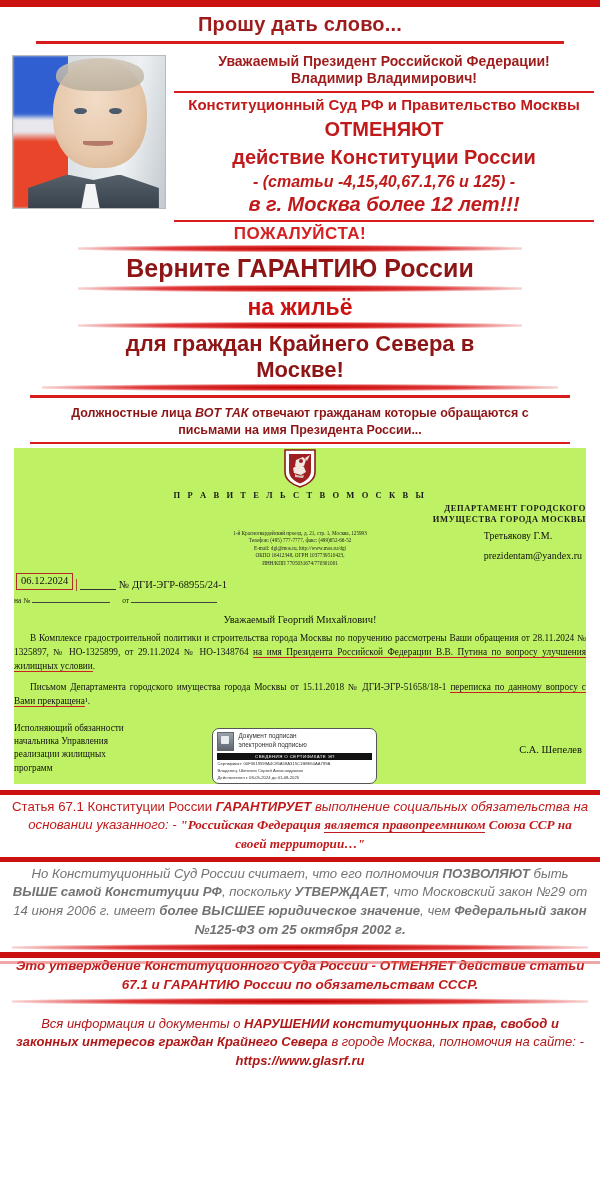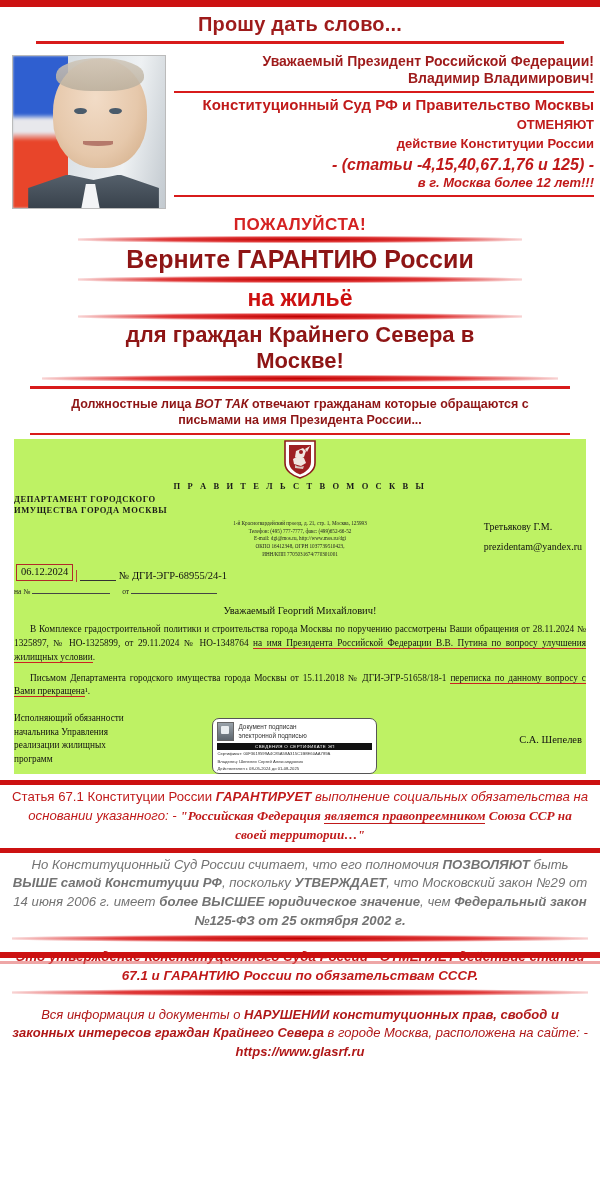--- a/index.html
+++ b/index.html
@@ -43,24 +43,24 @@
     background:linear-gradient(180deg,#cfc6b8 0%,#b9ae9c 100%);opacity:.85;}
   .ph-eyeL{position:absolute;left:40%;top:34%;width:9%;height:4%;border-radius:50%;background:#4a5b6b;}
   .ph-eyeR{position:absolute;left:63%;top:34%;width:9%;height:4%;border-radius:50%;background:#4a5b6b;}
   .ph-mouth{position:absolute;left:46%;top:56%;width:20%;height:3%;border-radius:0 0 60% 60%;background:#b5796b;}
   .ph-suit{position:absolute;left:10%;bottom:0;width:86%;height:22%;
     background:linear-gradient(180deg,#55606b 0%,#39424c 100%);clip-path:polygon(0 40%,30% 0,50% 16%,70% 0,100% 40%,100% 100%,0 100%);}
   .ph-shirt{position:absolute;left:41%;bottom:0;width:20%;height:16%;background:#f3f4f6;
     clip-path:polygon(35% 0,65% 0,80% 100%,20% 100%);}
 
   .hero-text{flex:1 1 auto;padding:6px 6px 0 4px;}
-  .hl{text-align:right;color:#9e1b1b;font-weight:bold;line-height:1.22;}
+  .hl{text-align:center;color:#9e1b1b;font-weight:bold;line-height:1.22;}
   .hl.s15{font-size:14px;}
   .hl.s16{font-size:15px;color:#c01a1a;}
-  .hl.s19{font-size:13px;color:#c01a1a;}
+  .hl.s19{font-size:20px;color:#c01a1a;}
   .hl.s17{font-size:16px;color:#c01a1a;}
   .hl.ital{font-style:italic;}
 
   .big{
     text-align:center;color:#8e1515;font-weight:bold;line-height:1.18;
   }
   .big.s26{font-size:25px;}
   .big.s24{font-size:23px;color:#cc1111;}
   .big.s22{font-size:22px;}
   .plz{text-align:center;color:#d42222;font-weight:bold;font-size:17px;letter-spacing:.5px;}
@@ -75,21 +75,21 @@
   .letter{
     margin:4px 14px 0 14px;background:#bef264;color:#111;
     font-family:"Liberation Serif", serif;position:relative;
   }
   .emblem{width:34px;height:40px;margin:0 auto;display:block;}
   .gov{
     text-align:center;font-size:8.5px;letter-spacing:2.6px;font-weight:bold;
     color:#1a1a1a;margin-top:2px;
   }
   .dept{
-    text-align:left;font-size:8.5px;font-weight:bold;letter-spacing:.6px;line-height:1.3;
+    text-align:right;font-size:8.5px;font-weight:bold;letter-spacing:.6px;line-height:1.3;
     margin-top:3px;color:#1a1a1a;
   }
   .addr{
     text-align:center;font-size:5.2px;line-height:1.45;color:#222;margin-top:4px;
   }
   .reqline{display:flex;align-items:flex-end;margin-top:6px;padding-left:2px;}
   .datebox{
     border:1.3px solid #b12a2a;padding:0px 4px;font-size:10.5px;font-weight:500;
     color:#111;line-height:1.4;
   }
@@ -295,19 +295,19 @@
 
   <div class="rule grad wide" style="width:96%;"></div>
 
   <div class="blk b4">
     <div class="ln">Это утверждение Конституционного Суда России - ОТМЕНЯЕТ действие статьи 67.1 и ГАРАНТИЮ России по обязательствам СССР.</div>
   </div>
 
   <div class="rule grad wide" style="width:96%;"></div>
 
   <div class="blk b5" style="padding-top:8px;">
-    <div class="ln"><span>Вся информация и документы о </span><b>НАРУШЕНИИ конституционных прав, свобод и законных интересов граждан Крайнего Севера</b><span> в городе Москва,</span> <span>расположена на сайте: -  </span><b>https://www.glasrf.ru</b></div>
+    <div class="ln"><span>Вся информация и документы о </span><b>НАРУШЕНИИ конституционных прав, свобод и законных интересов граждан Крайнего Севера</b><span> в городе Москва,</span> <span>полномочия на сайте: -  </span><b>https://www.glasrf.ru</b></div>
   </div>
 
   <div class="bottombar"></div>
   <div class="bottombar2"></div>
 
 </div>
 
 </body></html>

